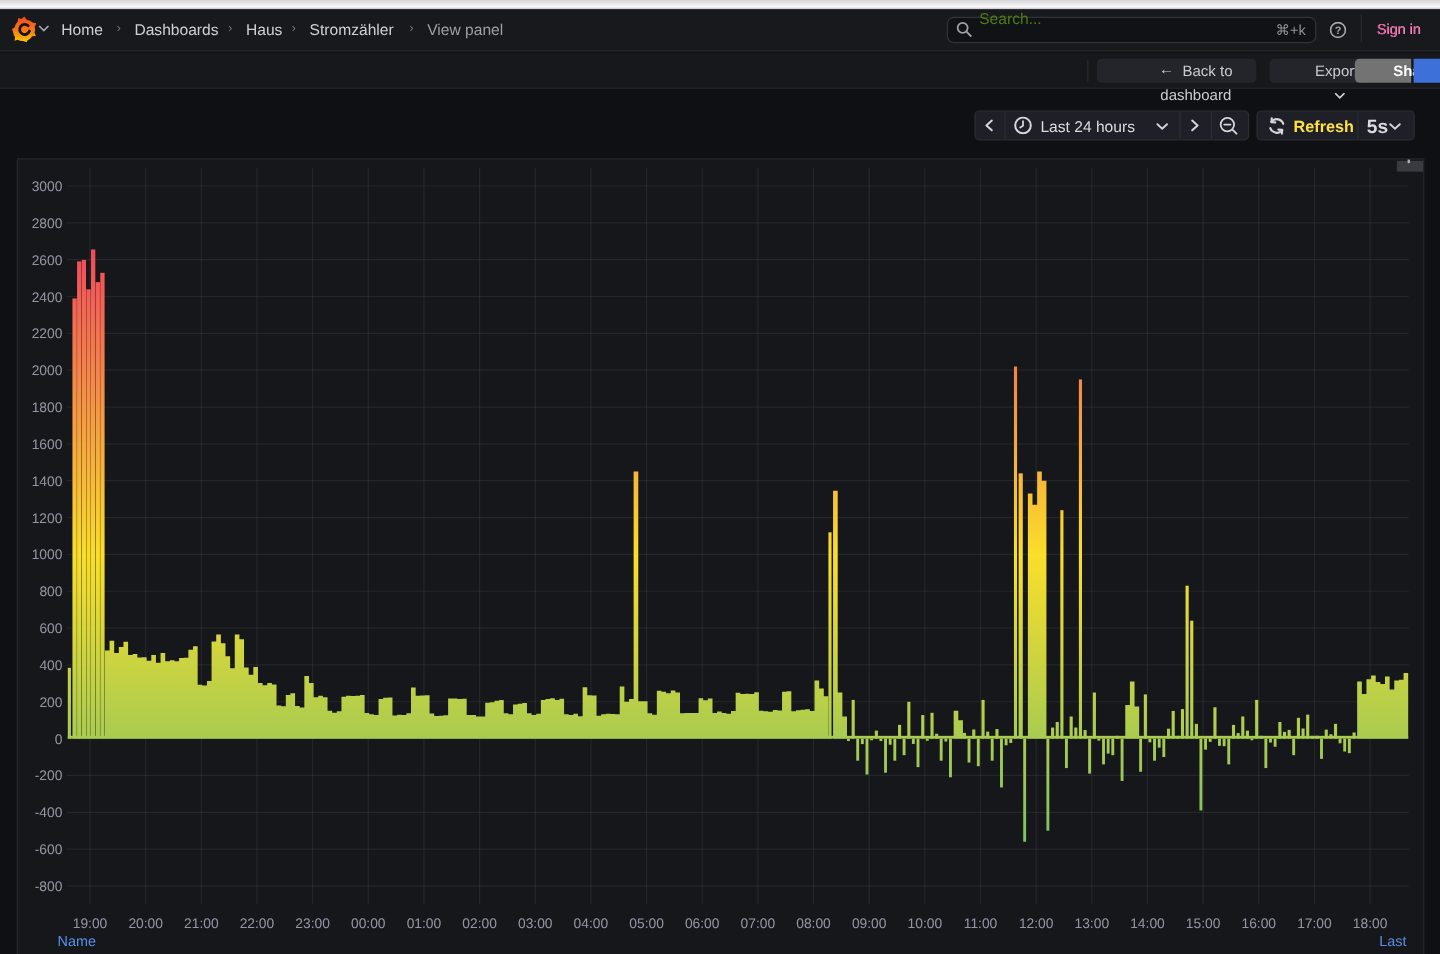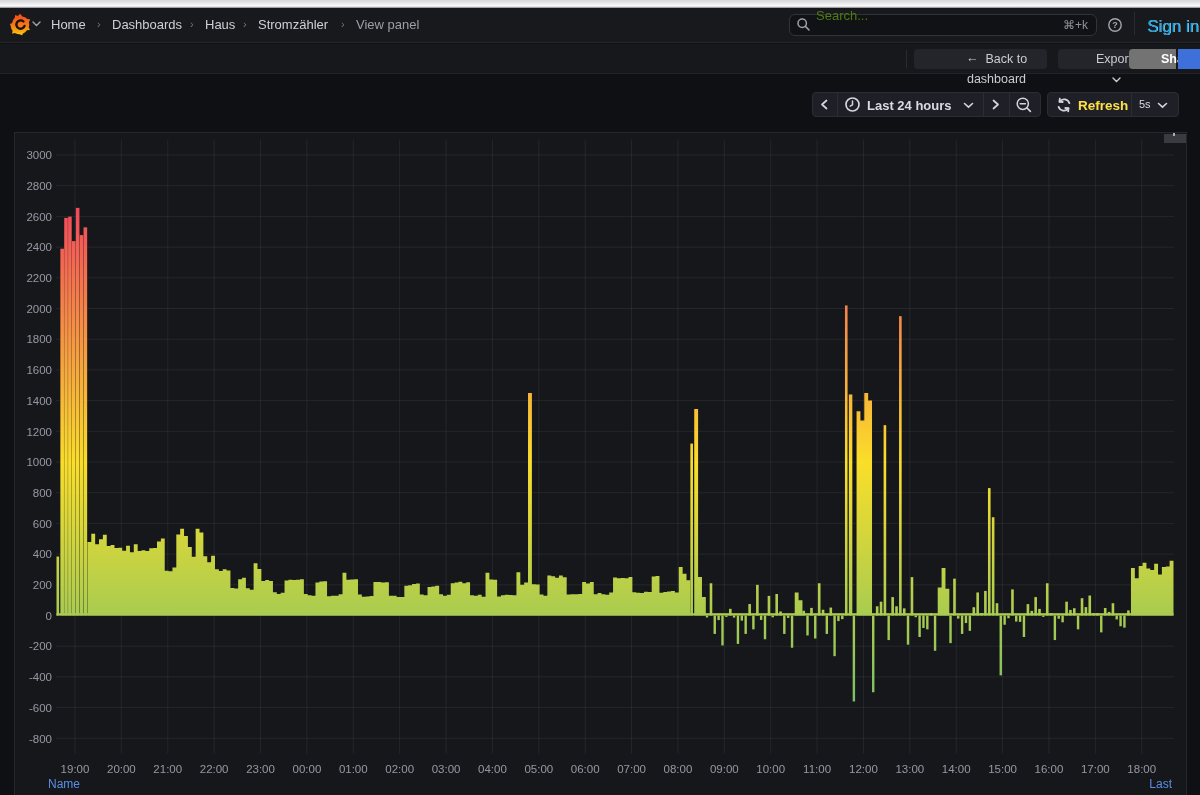--- a/index.html
+++ b/index.html
@@ -57,21 +57,21 @@
  <circle cx="5.2" cy="5.2" r="4.2" fill="none" stroke="#9fa1a8" stroke-width="1.5"></circle>
  <line x1="8.4" y1="8.4" x2="12" y2="12" stroke="#9fa1a8" stroke-width="1.5" stroke-linecap="round"></line>
   </svg>
 <span class="abs" style="left:816px;top:8px;font-size:13px;color:#4d7c0f">Search...</span>
 <span class="abs" style="left:1063px;top:18px;font-size:12px;color:#8f9198">⌘+k</span>
 <svg class="abs" style="left:1108px;top:18px" width="14" height="14" viewBox="0 0 14 14">
  <circle cx="7" cy="7" r="6.2" fill="none" stroke="#a4a6ad" stroke-width="1.4"></circle>
  <text x="7" y="10.2" text-anchor="middle" font-size="9" fill="#a4a6ad" font-weight="700">?</text>
   </svg>
 <div class="abs" style="left:1134px;top:12px;width:1px;height:23px;background:#2a2b30"></div>
-<span class="abs" style="left:1147px;top:17px;font-size:17px;color:#0ea5e9;text-shadow:0.5px 0 0 #d8d9dd">Sign in</span>
+<span class="abs" style="left:1147px;top:17px;font-size:12px;color:#ec4899;text-shadow:0.5px 0 0 #d8d9dd">Sign in</span>
 
 <div class="abs" style="left:906px;top:50px;width:1px;height:18px;background:#2a2b30"></div>
 <div class="btn2" style="left:914px;width:133px">
   <span style="position:relative;top:-1px;margin-right:7px">←</span>Back to dashboard</div>
 <div class="btn2" style="left:1057.5px;width:81px">Export
   <svg width="9" height="6" viewBox="0 0 9 6" style="margin-left:4px">
   <path d="M1 1 L4.5 4.5 L8 1" fill="none" stroke="#cbccd1" stroke-width="1.4" stroke-linecap="round"></path>
     </svg></div>
 <div class="btn2" style="left:1129px;width:47px;background:#737373;color:#fff;font-weight:700;border-radius:4px 0 0 4px">Share</div>
 <div class="btn2" style="left:1177.5px;width:14px;background:#3d71d9;border-radius:0 4px 4px 0">
@@ -83,21 +83,21 @@
 <div class="abs" style="left:836.5px;top:93px;width:1px;height:23px;background:#2c2d33"></div>
 <div class="abs" style="left:983px;top:93px;width:1px;height:23px;background:#2c2d33"></div>
 <div class="abs" style="left:1009px;top:93px;width:1px;height:23px;background:#2c2d33"></div>
 <svg class="abs" style="left:820px;top:99px" width="8" height="11" viewBox="0 0 8 11">
  <path d="M6.5 1.5 L2 5.5 L6.5 9.5" fill="none" stroke="#d4d5da" stroke-width="1.7" stroke-linecap="round" stroke-linejoin="round"></path>
   </svg>
 <svg class="abs" style="left:845px;top:97px" width="15" height="15" viewBox="0 0 15 15">
  <circle cx="7.5" cy="7.5" r="6.5" fill="none" stroke="#d4d5da" stroke-width="1.7"></circle>
  <path d="M7.5 4 L7.5 7.8 L5.2 9.2" fill="none" stroke="#d4d5da" stroke-width="1.5" stroke-linecap="round"></path>
   </svg>
-<span class="abs" style="left:867px;top:97.5px;font-size:13px;font-weight:700;color:#dadbe0">Last 24 hours</span>
+<span class="abs" style="left:867px;top:97.5px;font-size:13px;font-weight:400;color:#dadbe0">Last 24 hours</span>
 <svg class="abs" style="left:963px;top:102px" width="11" height="7" viewBox="0 0 11 7">
  <path d="M1.5 1.5 L5.5 5.2 L9.5 1.5" fill="none" stroke="#d4d5da" stroke-width="1.6" stroke-linecap="round"></path>
   </svg>
 <svg class="abs" style="left:992px;top:99px" width="8" height="11" viewBox="0 0 8 11">
  <path d="M1.5 1.5 L6 5.5 L1.5 9.5" fill="none" stroke="#d4d5da" stroke-width="1.7" stroke-linecap="round" stroke-linejoin="round"></path>
   </svg>
 <svg class="abs" style="left:1016px;top:97px" width="16" height="16" viewBox="0 0 16 16">
  <circle cx="6.8" cy="6.8" r="5.6" fill="none" stroke="#d4d5da" stroke-width="1.5"></circle>
  <line x1="4.2" y1="6.8" x2="9.4" y2="6.8" stroke="#d4d5da" stroke-width="1.5" stroke-linecap="round"></line>
  <line x1="11" y1="11" x2="14.4" y2="14.4" stroke="#d4d5da" stroke-width="1.6" stroke-linecap="round"></line>
@@ -107,21 +107,21 @@
 <div class="abs" style="left:1130.5px;top:93px;width:1px;height:23px;background:#2c2d33"></div>
 <svg class="abs" style="left:1056px;top:97px" width="16" height="16" viewBox="0 0 16 16">
  <g fill="none" stroke="#d4d5da" stroke-width="1.8" stroke-linecap="round" stroke-linejoin="round">
   <path d="M13.4 6.2 A5.6 5.6 0 0 0 3.6 4.6"></path>
   <path d="M2.6 9.8 A5.6 5.6 0 0 0 12.4 11.4"></path>
   <path d="M3.8 1.6 L3.5 4.8 L6.7 5.0"></path>
   <path d="M12.2 14.4 L12.5 11.2 L9.3 11.0"></path>
  </g>
   </svg>
 <span class="abs" style="left:1078px;top:97.5px;font-size:13.5px;font-weight:700;color:#fde047">Refresh</span>
-<span class="abs" style="left:1139px;top:97.5px;font-size:11px;font-weight:400;color:#dadbe0">5s</span>
+<span class="abs" style="left:1139px;top:97.5px;font-size:16px;font-weight:700;color:#dadbe0">5s</span>
 <svg class="abs" style="left:1157px;top:102px" width="11" height="7" viewBox="0 0 11 7">
  <path d="M1.5 1.5 L5.5 5.2 L9.5 1.5" fill="none" stroke="#d4d5da" stroke-width="1.6" stroke-linecap="round"></path>
   </svg>
 
 <div class="abs" style="left:1164px;top:133.5px;width:21.5px;height:9px;background:#3a3b41"></div>
 <div class="abs" style="left:1172.5px;top:133px;width:2.5px;height:2.5px;background:#aaacb1"></div>
 
 <svg class="abs" style="left:0;top:0" width="1200" height="795" viewBox="0 0 1200 795">
  <defs>
   <linearGradient id="barg" gradientUnits="userSpaceOnUse" x1="0" y1="716.8" x2="0" y2="208.7">

